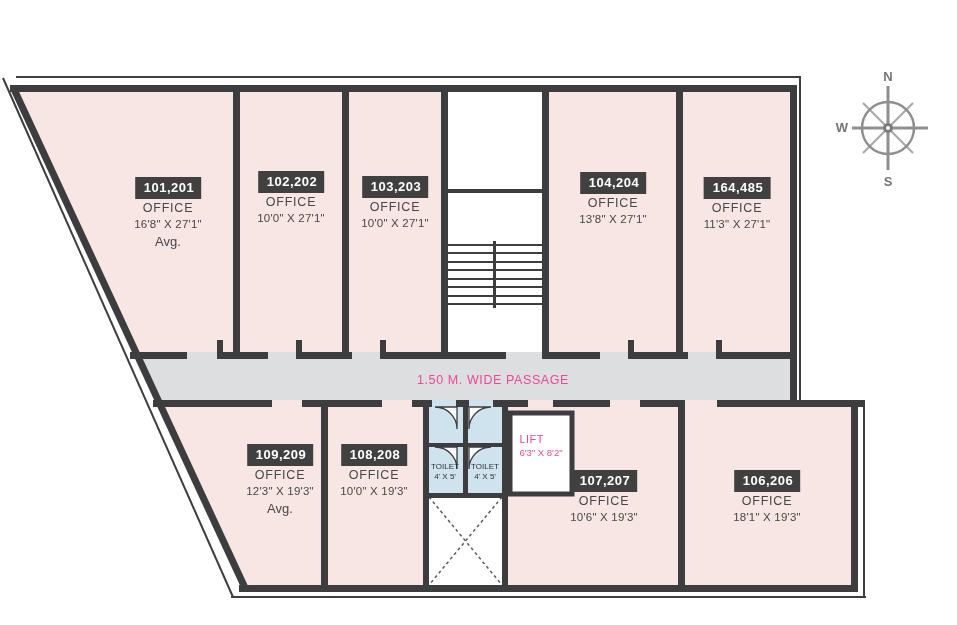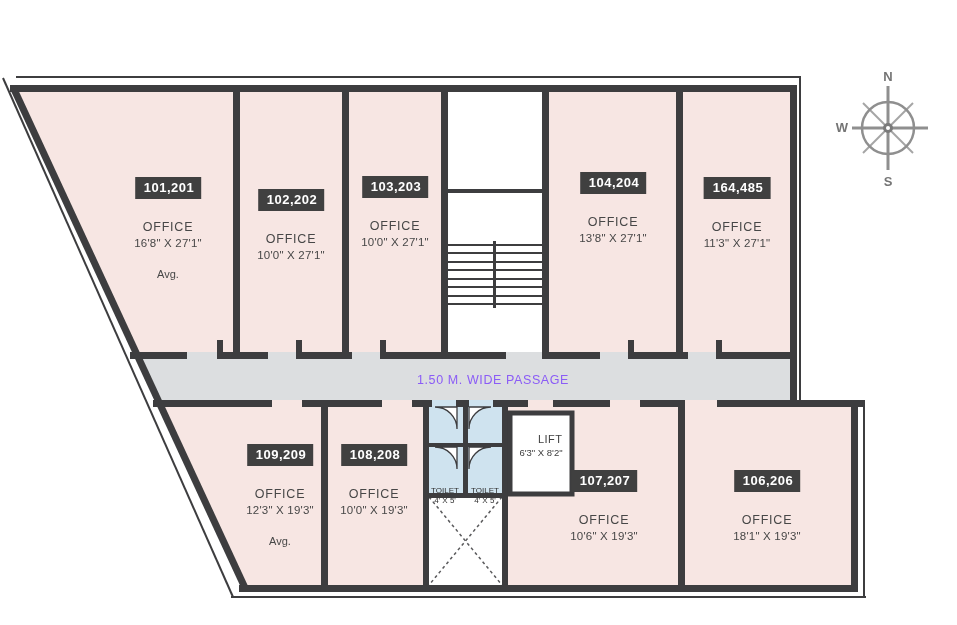--- a/index.html
+++ b/index.html
@@ -20,46 +20,45 @@
   }
   .badge{
     display:inline-block;
     background:#404040;
     color:#ffffff;
     font-weight:bold;
     font-size:13px;
     letter-spacing:.5px;
     padding:3px 7px 4px 9px;
   }
-  .rtype{font-size:12.5px;letter-spacing:.8px;margin-top:21px;}
+  .rtype{font-size:12.5px;letter-spacing:.8px;margin-top:2px;}
   .rdims{font-size:11.5px;margin-top:3px;letter-spacing:.2px;}
-  .rnote{font-size:11px;margin-top:19px;}
+  .rnote{font-size:13px;margin-top:4px;}
   .passage-label{
     position:absolute;
     transform:translate(-50%,-50%);
     font-size:12.5px;
     letter-spacing:.6px;
-    color:#8b5cf6;
+    color:#ec4899;
     white-space:nowrap;
   }
   .toilet-label{
     position:absolute;
     transform:translateX(-50%);
     text-align:center;
     font-size:8px;
     line-height:1.25;
     color:#2e2e2e;
     white-space:nowrap;
-    margin-top:24px;
   }
   .lift-label{
     position:absolute;
     transform:translateX(-50%);
-    text-align:right;
-    color:#404040;
+    text-align:left;
+    color:#ec4899;
     white-space:nowrap;
   }
   .lift-label .l1{font-size:11px;letter-spacing:.5px;}
   .lift-label .l2{font-size:9.5px;margin-top:2px;}
   .compass-letter{
     position:absolute;
     transform:translate(-50%,-50%);
     font-size:13px;
     font-weight:bold;
     color:#757575;
@@ -178,21 +177,21 @@
     </g>
   </svg>
 
   <div class="room-label" style="left:168px;top:177px;">
     <span class="badge">101,201</span>
     <div class="rtype">OFFICE</div>
     <div class="rdims">16'8" X 27'1"</div>
     <div class="rnote">Avg.</div>
   </div>
 
-  <div class="room-label" style="left:291px;top:189px;">
+  <div class="room-label" style="left:291px;top:171px;">
     <span class="badge">102,202</span>
     <div class="rtype">OFFICE</div>
     <div class="rdims">10'0" X 27'1"</div>
   </div>
 
   <div class="room-label" style="left:395px;top:176px;">
     <span class="badge">103,203</span>
     <div class="rtype">OFFICE</div>
     <div class="rdims">10'0" X 27'1"</div>
   </div>

